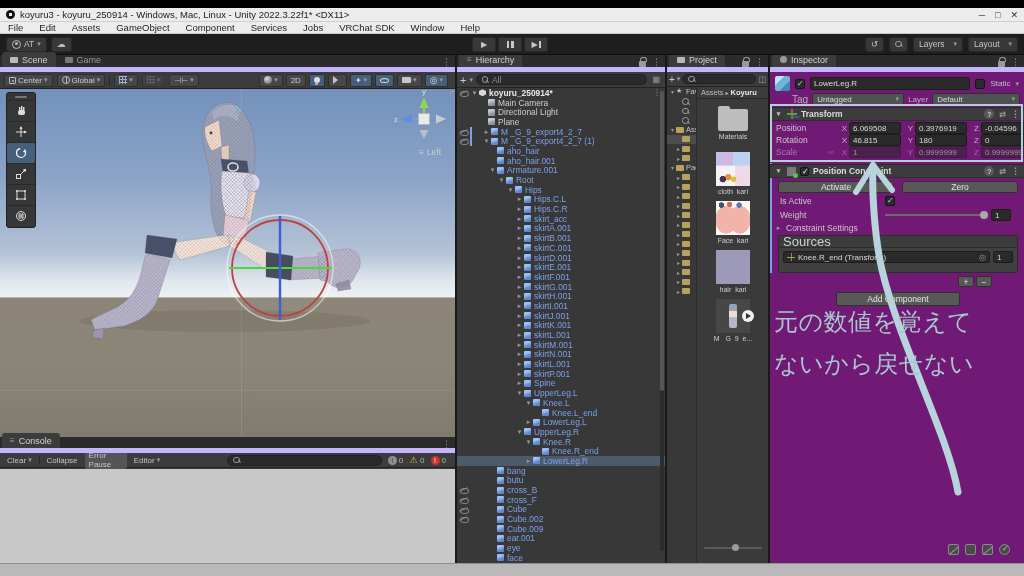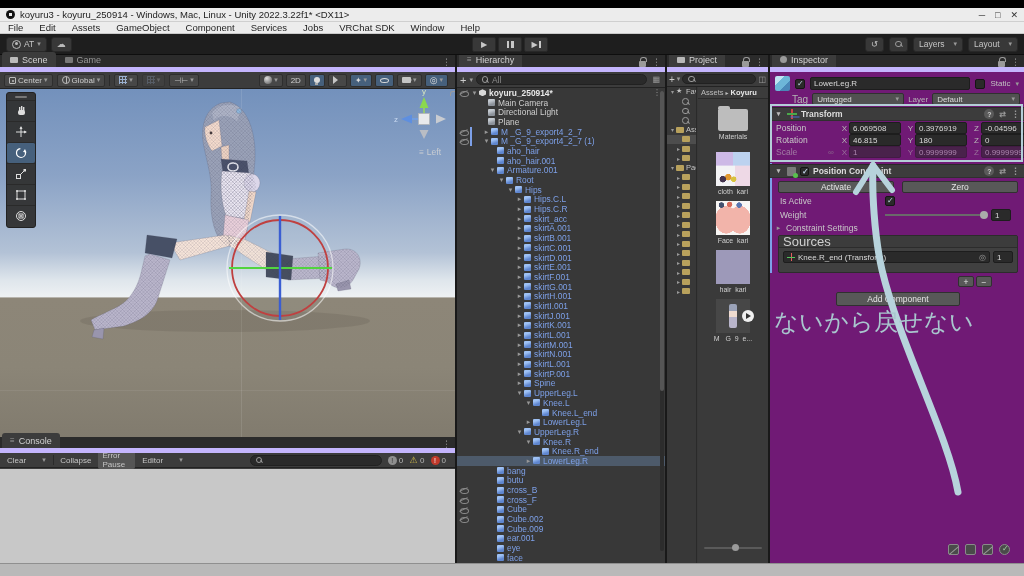--- a/index.html
+++ b/index.html
@@ -66,21 +66,21 @@
 #toolpalette .drag i{width:12px;height:2px;background:#777;border-radius:1px;}
 .tpbtn{width:28px;height:21px;margin:0 auto;display:flex;align-items:center;justify-content:center;border-top:1px solid #2a2a2a;}
 .tpbtn.sel{background:#46607c;border-radius:2px;}
 .tpbtn svg{display:block;}
 #gizmo-lock{right:6px;top:6px;}
 #view-label{right:14px;top:58px;font-size:8.5px;color:#c9cdd2;display:flex;gap:3px;align-items:center;}
 #view-label .ham{color:#c9cdd2;font-size:8px;}
 
 #console-panel{left:0;top:437px;width:455px;height:126px;background:#3c3c3c;}
 #console-tool{height:15px;padding:0 3px;gap:3px;}
-.cbtn{padding:0 4px;height:18px;display:flex;align-items:center;gap:16px;font-size:8px;color:#c5c5c5;border-radius:2px;}
+.cbtn{padding:0 4px;height:18px;display:flex;align-items:center;gap:2px;font-size:8px;color:#c5c5c5;border-radius:2px;}
 .cbtn.pressed{background:#555;}
 #console-content{position:absolute;left:0;top:32px;width:455px;height:94px;background:#c8c8c8;}
 .badge{display:flex;align-items:center;gap:2px;font-size:8px;color:#b5b5b5;padding:0 3px;}
 .bico{width:9px;height:9px;border-radius:50%;display:flex;align-items:center;justify-content:center;font-size:7px;color:#fff;}
 .bico.info{background:#8f8f8f;color:#333;}
 .bico.warn{background:transparent;color:#d8c14a;font-size:9px;}
 .bico.err{background:#c0392b;}
 
 #hierarchy-panel{left:457px;top:55px;width:208px;height:508px;background:#383838;overflow:hidden;}
 #h-tool{height:16px;padding:0 3px;gap:3px;}
@@ -1175,20 +1175,21 @@
     </div>
 
     <div class="abs ubtn" style="left:66px;top:237px;width:124px;height:14px">Add Component</div>
 
     <svg id="anno-svg">
       <path d="M 188 437 C 178 380, 130 290, 112 215 C 104 180, 102 135, 103 112" stroke="#b7d3dc" stroke-width="7" fill="none" stroke-linecap="round"></path>
       <path d="M 103 110 L 86 137" stroke="#b7d3dc" stroke-width="6" fill="none" stroke-linecap="round"></path>
       <path d="M 103 110 L 122 135" stroke="#b7d3dc" stroke-width="6" fill="none" stroke-linecap="round"></path>
     </svg>
     <div id="anno-text">
+      <div>元の数値を覚えて</div>
       <div>ないから戻せない</div>
     </div>
   </div>
 
   <div class="abs" id="status-icons">
     <span class="sico slash"></span>
     <span class="sico"></span>
     <span class="sico slash"></span>
     <span class="sico check"></span>
   </div>

